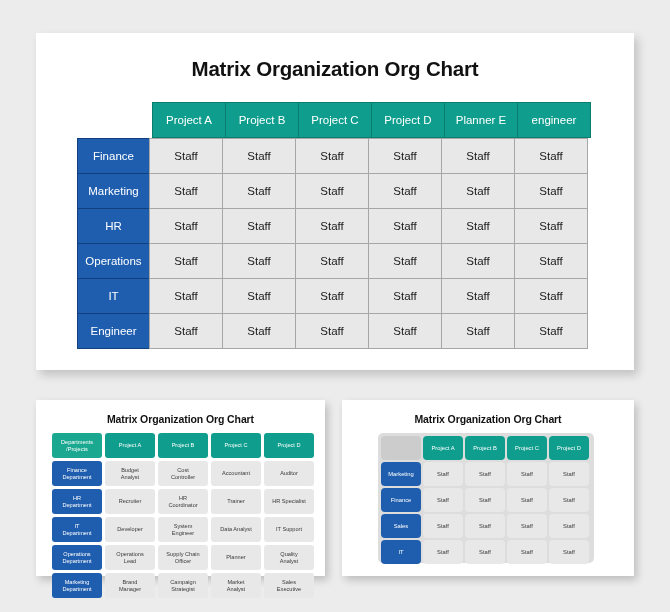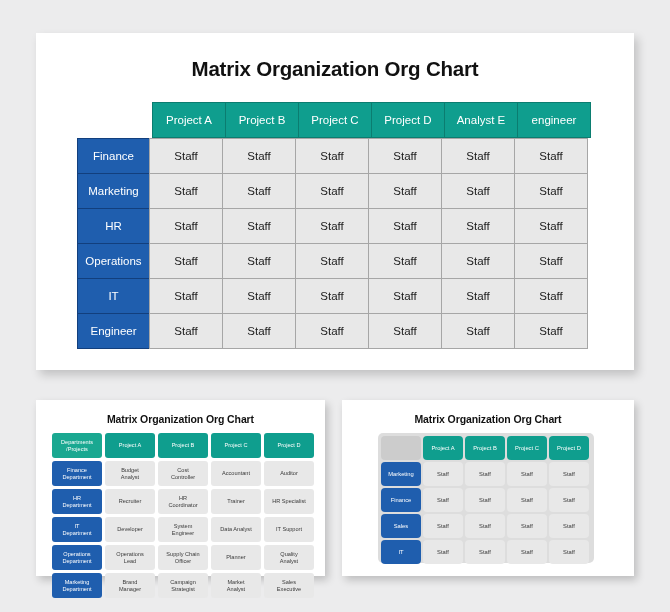--- a/index.html
+++ b/index.html
@@ -181,21 +181,21 @@
 
 <div class="main-card">
   <div class="main-title">Matrix Organization Org Chart</div>
 
   <div class="matrix">
     <div class="mx-head-row">
       <div class="mx-head-cell">Project A</div>
       <div class="mx-head-cell">Project B</div>
       <div class="mx-head-cell">Project C</div>
       <div class="mx-head-cell">Project D</div>
-      <div class="mx-head-cell">Analyst E</div>
+      <div class="mx-head-cell">Planner E</div>
       <div class="mx-head-cell">engineer</div>
     </div>
 
     <div class="mx-body">
       <div class="mx-row">
         <div class="mx-rowlabel">Finance</div>
         <div class="mx-cell">Staff</div>
         <div class="mx-cell">Staff</div>
         <div class="mx-cell">Staff</div>
         <div class="mx-cell">Staff</div>

